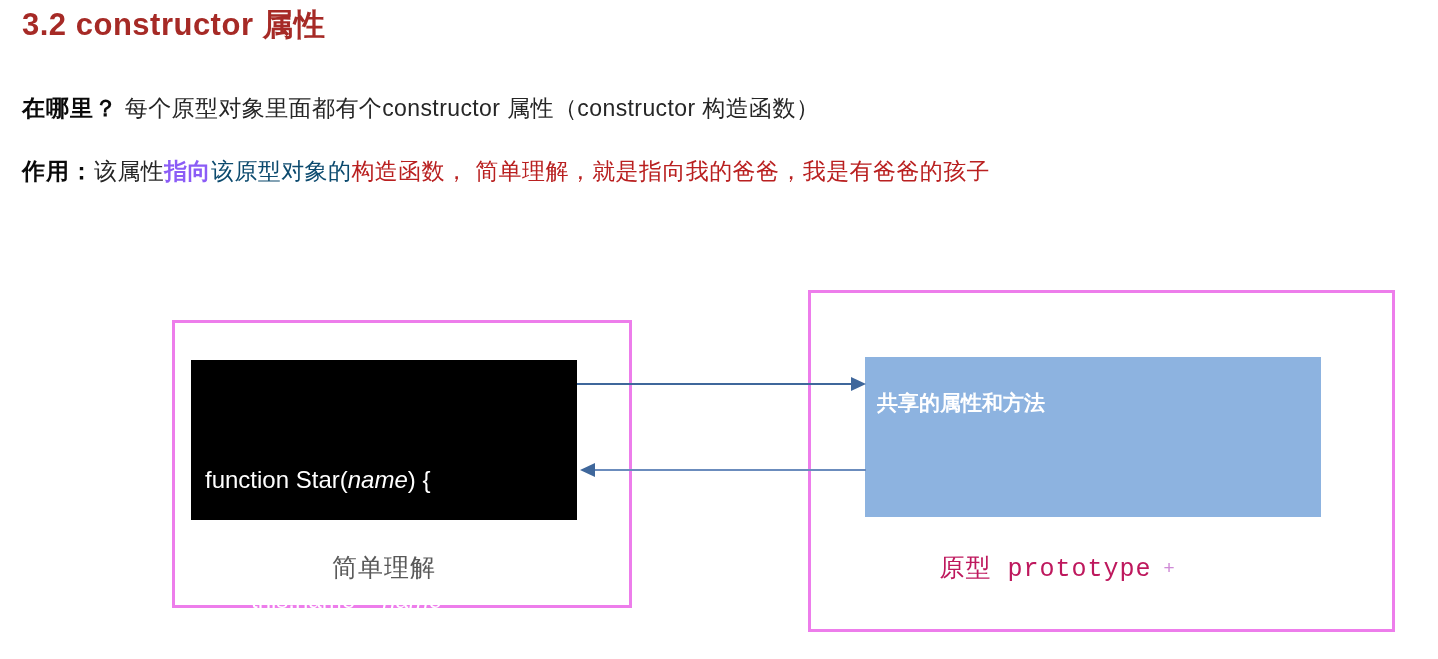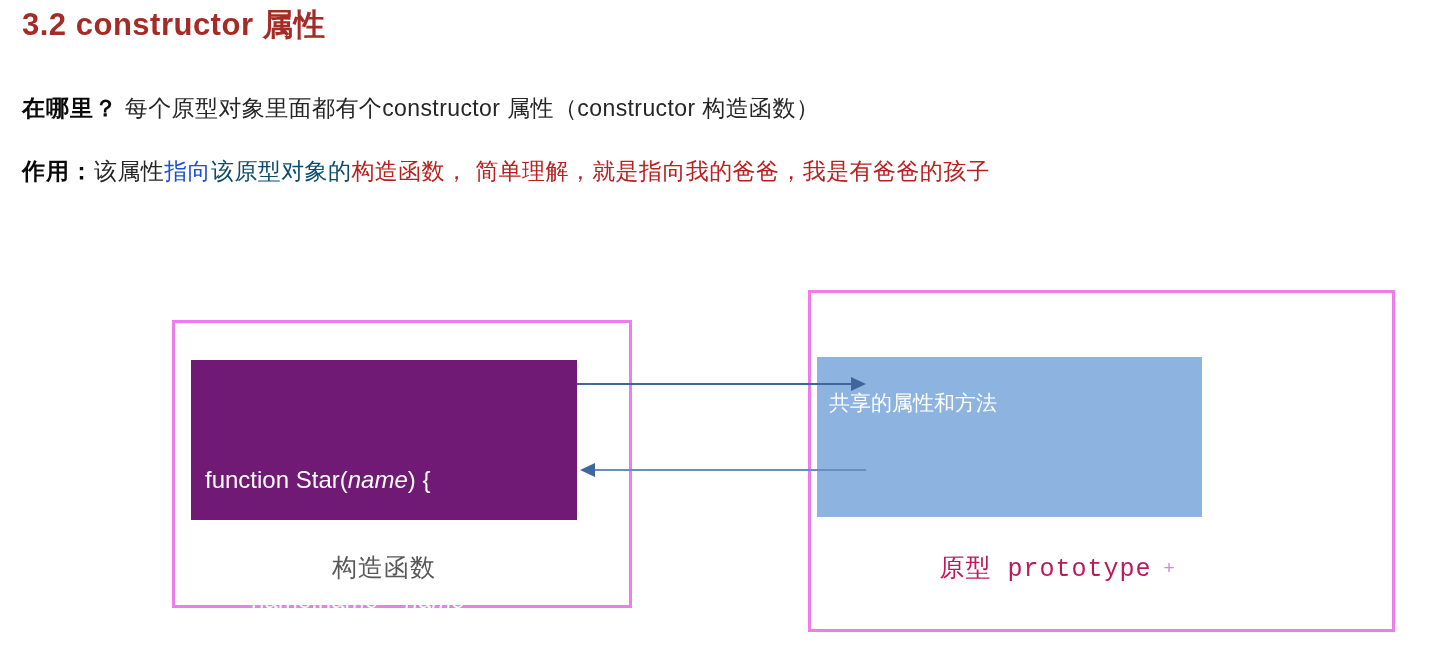--- a/index.html
+++ b/index.html
@@ -31,21 +31,21 @@
   .line-where { top: 93px; }
   .line-usage { top: 156px; }
 
   
   .outer-box { border-style: solid; border-width: 3px; background: transparent; }
   .outer-left  { left: 172px; top: 320px; width: 460px; height: 288px; }
   .outer-right { left: 808px; top: 290px; width: 587px; height: 342px; }
 
   .blue-box { color: #ffffff; }
   .blue-left  { left: 191px; top: 360px; width: 386px; height: 160px; }
-  .blue-right { left: 817px; top: 357px; width: 385px; height: 160px; }
+  .blue-right { left: 865px; top: 357px; width: 456px; height: 160px; font-weight: bold; }
 
   .code {
     padding: 20px 0 0 14px;
     font-size: 24px;
     line-height: 40px;
     white-space: pre;
   }
   .code .indent { padding-left: 46px; }
   .code em { font-style: italic; }
 
@@ -67,38 +67,38 @@
 </head>
 <body>
 
 <h1 class="abs page-title" style="color: rgb(166, 42, 38);">3.2 constructor 属性</h1>
 
 <p class="abs text-line line-where">
   <strong>在哪里？</strong><span>  每个原型对象里面都有个constructor 属性（constructor 构造函数）</span>
 </p>
 
 <p class="abs text-line line-usage">
-  <strong>作用：</strong><span style="color: rgb(38, 38, 38); font-family: Liberation Serif, serif;">该属性</span><span style="color: #1d4ed8;">指向</span><span style="color: #0c4a6e;">该原型对象的</span><span style="color: rgb(185, 32, 32); margin-top: 8px;">构造函数， 简单理解，就是指向我的爸爸，我是有爸爸的孩子</span>
+  <strong>作用：</strong><span style="color: rgb(38, 38, 38); font-family: Liberation Serif, serif;">该属性</span><span style="color: #8b5cf6; font-weight: bold;">指向</span><span style="color: #0c4a6e;">该原型对象的</span><span style="color: rgb(185, 32, 32); margin-top: 8px;">构造函数， 简单理解，就是指向我的爸爸，我是有爸爸的孩子</span>
 </p>
 
 <div class="abs outer-box outer-left" style="border-color: rgb(237, 125, 235);"></div>
 
 <div class="abs outer-box outer-right" style="border-color: rgb(237, 125, 235);"></div>
 
-<div class="abs blue-box blue-left code" style="background-color: #701a75;">
+<div class="abs blue-box blue-left code" style="background-color: #000000;">
   <div><span>function Star(</span><em>name</em><span>) {</span></div>
-  <div class="indent"><span>name.name = </span><em>name</em></div>
+  <div class="indent"><span>this.name = </span><em>name</em></div>
   
 </div>
 
 <div class="abs blue-box blue-right" style="background-color: rgb(141, 179, 224);">
   <div class="proto-row1">共享的属性和方法</div>
 </div>
 
-<div class="abs box-label label-left" style="color: rgb(89, 89, 89);">构造函数</div>
+<div class="abs box-label label-left" style="color: rgb(89, 89, 89);">简单理解</div>
 
 <div class="abs box-label label-right">
   <span style="color: #be185d; font-family: Liberation Mono, monospace;">原型 prototype</span><span class="plus-mark" style="color: rgb(207, 138, 214);">+</span>
 </div>
 
 <svg class="abs arrow-layer" width="1438" height="659" viewBox="0 0 1438 659">
 
   <line x1="577" y1="384" x2="851" y2="384" stroke-width="2" stroke="#3f679b"></line>
   <polygon points="851,377 866,384 851,391" fill="#3f679b"></polygon>
 

